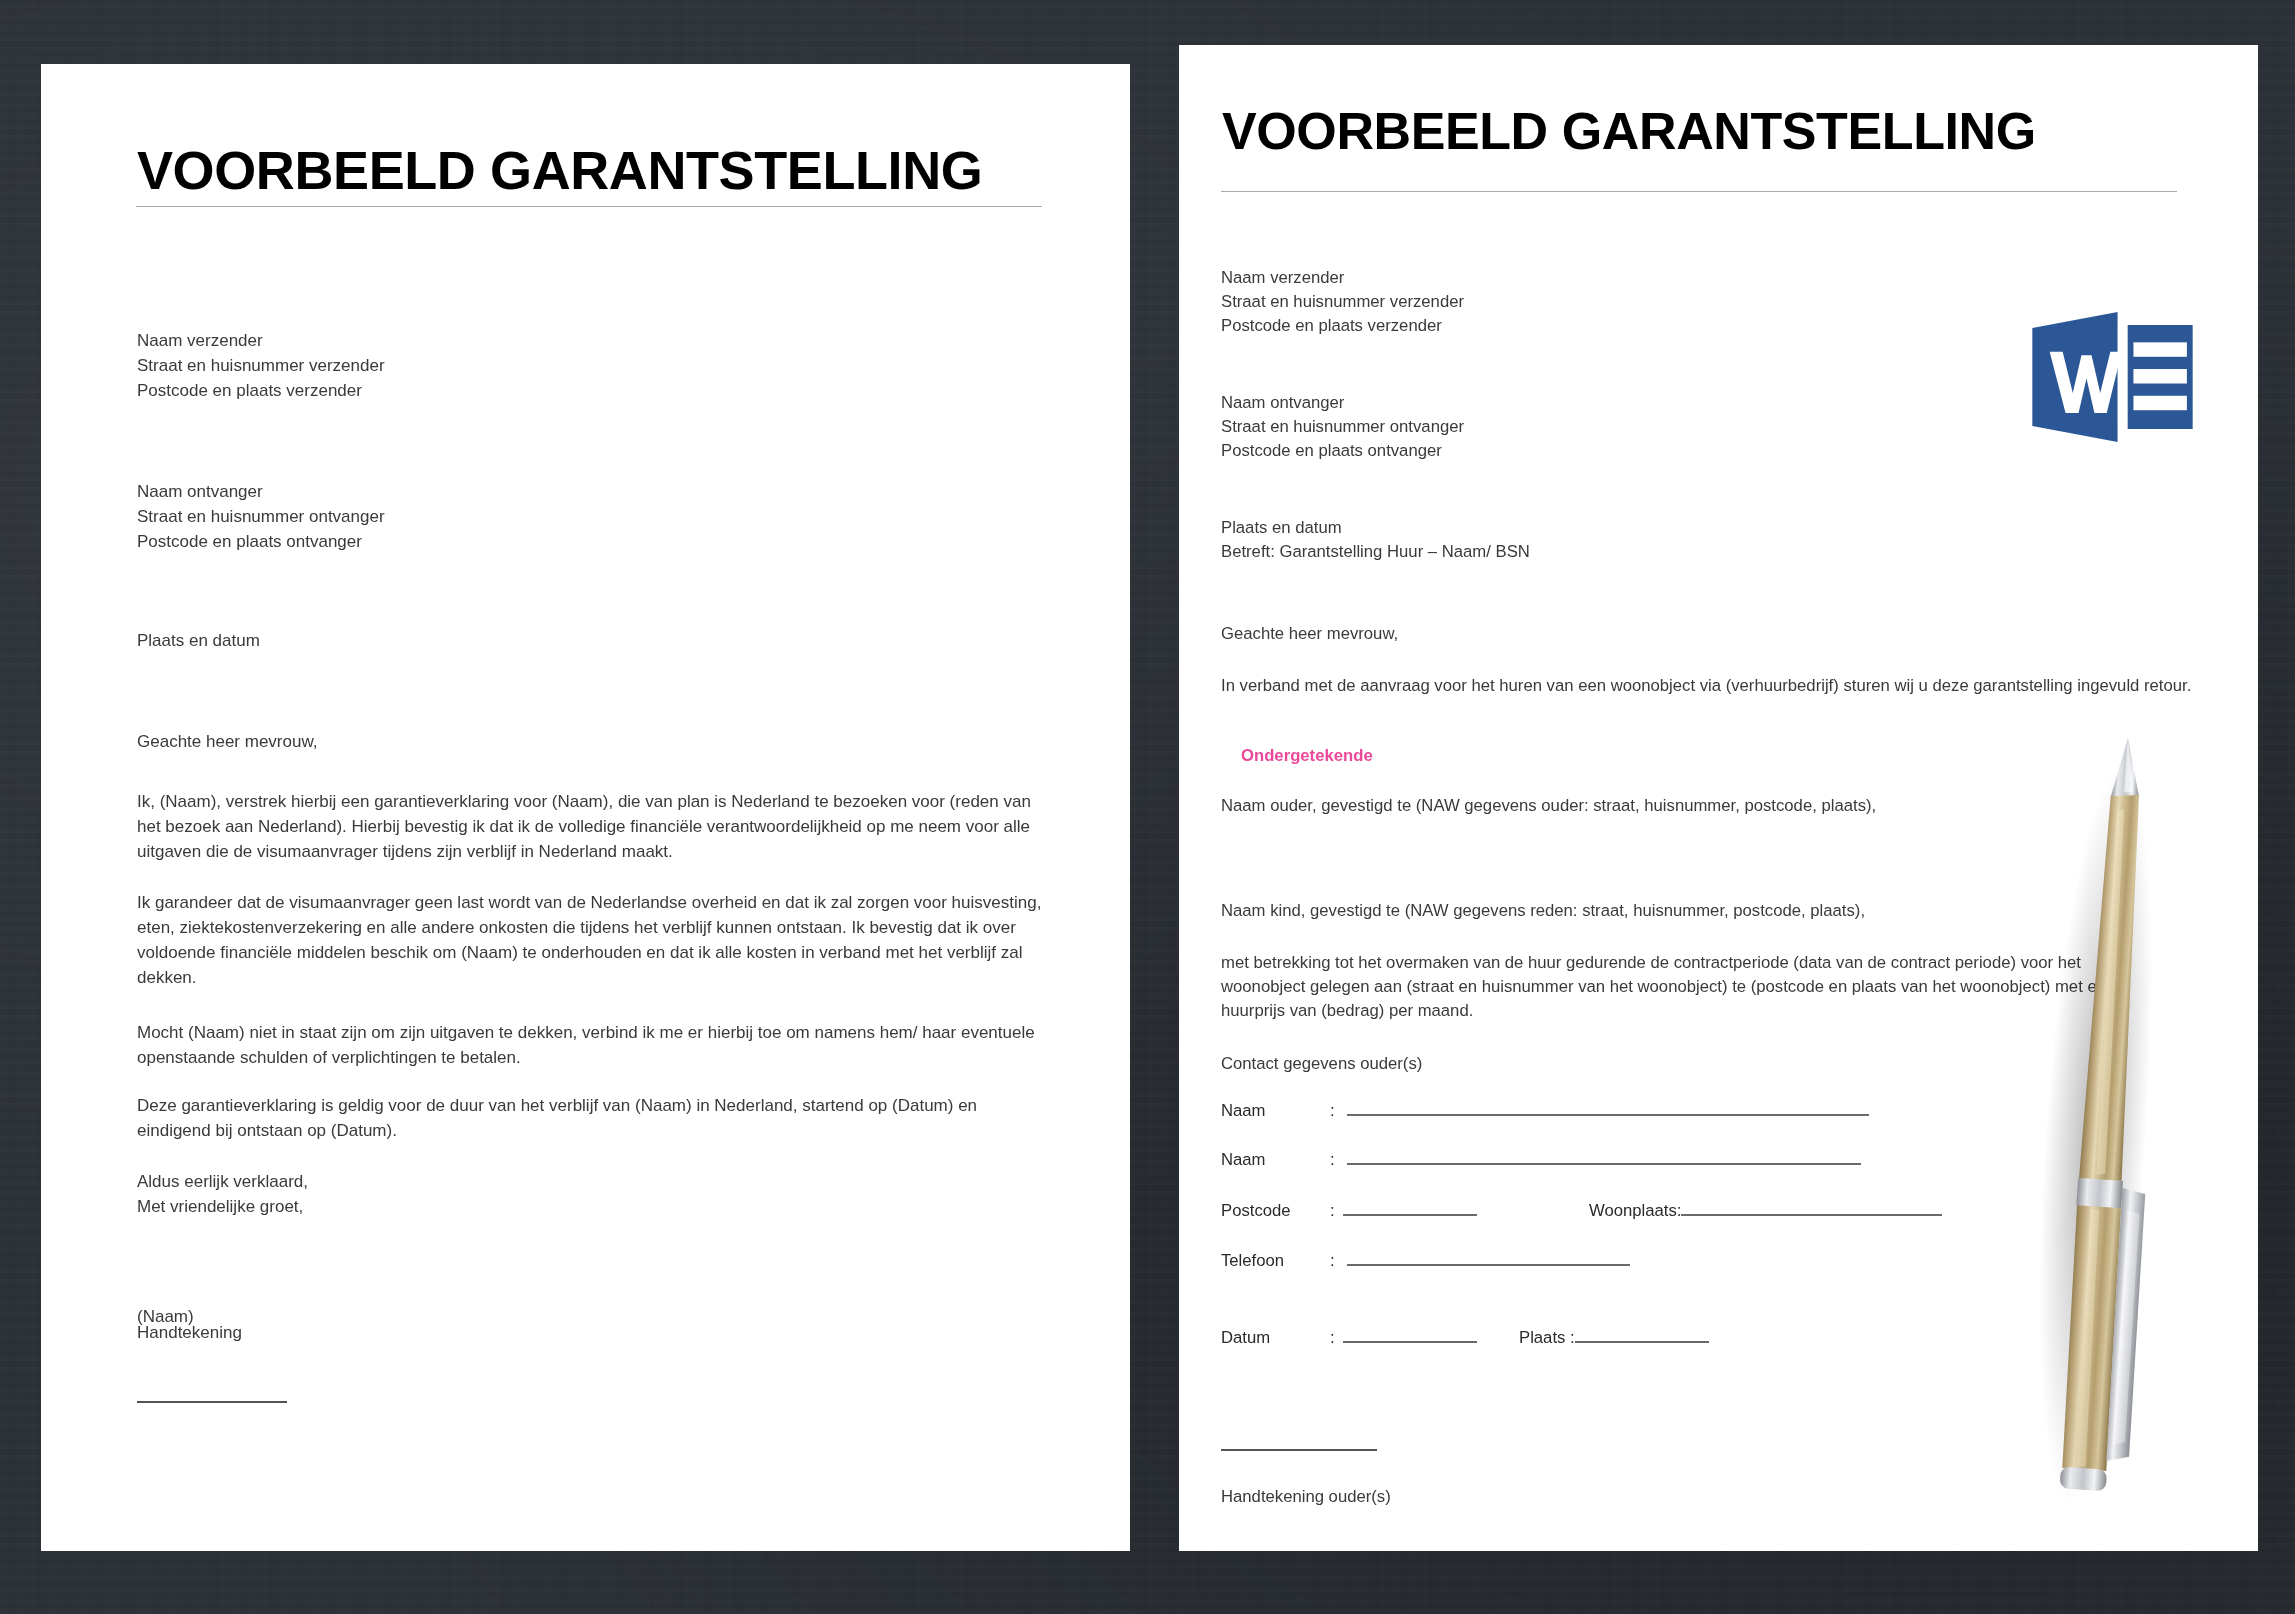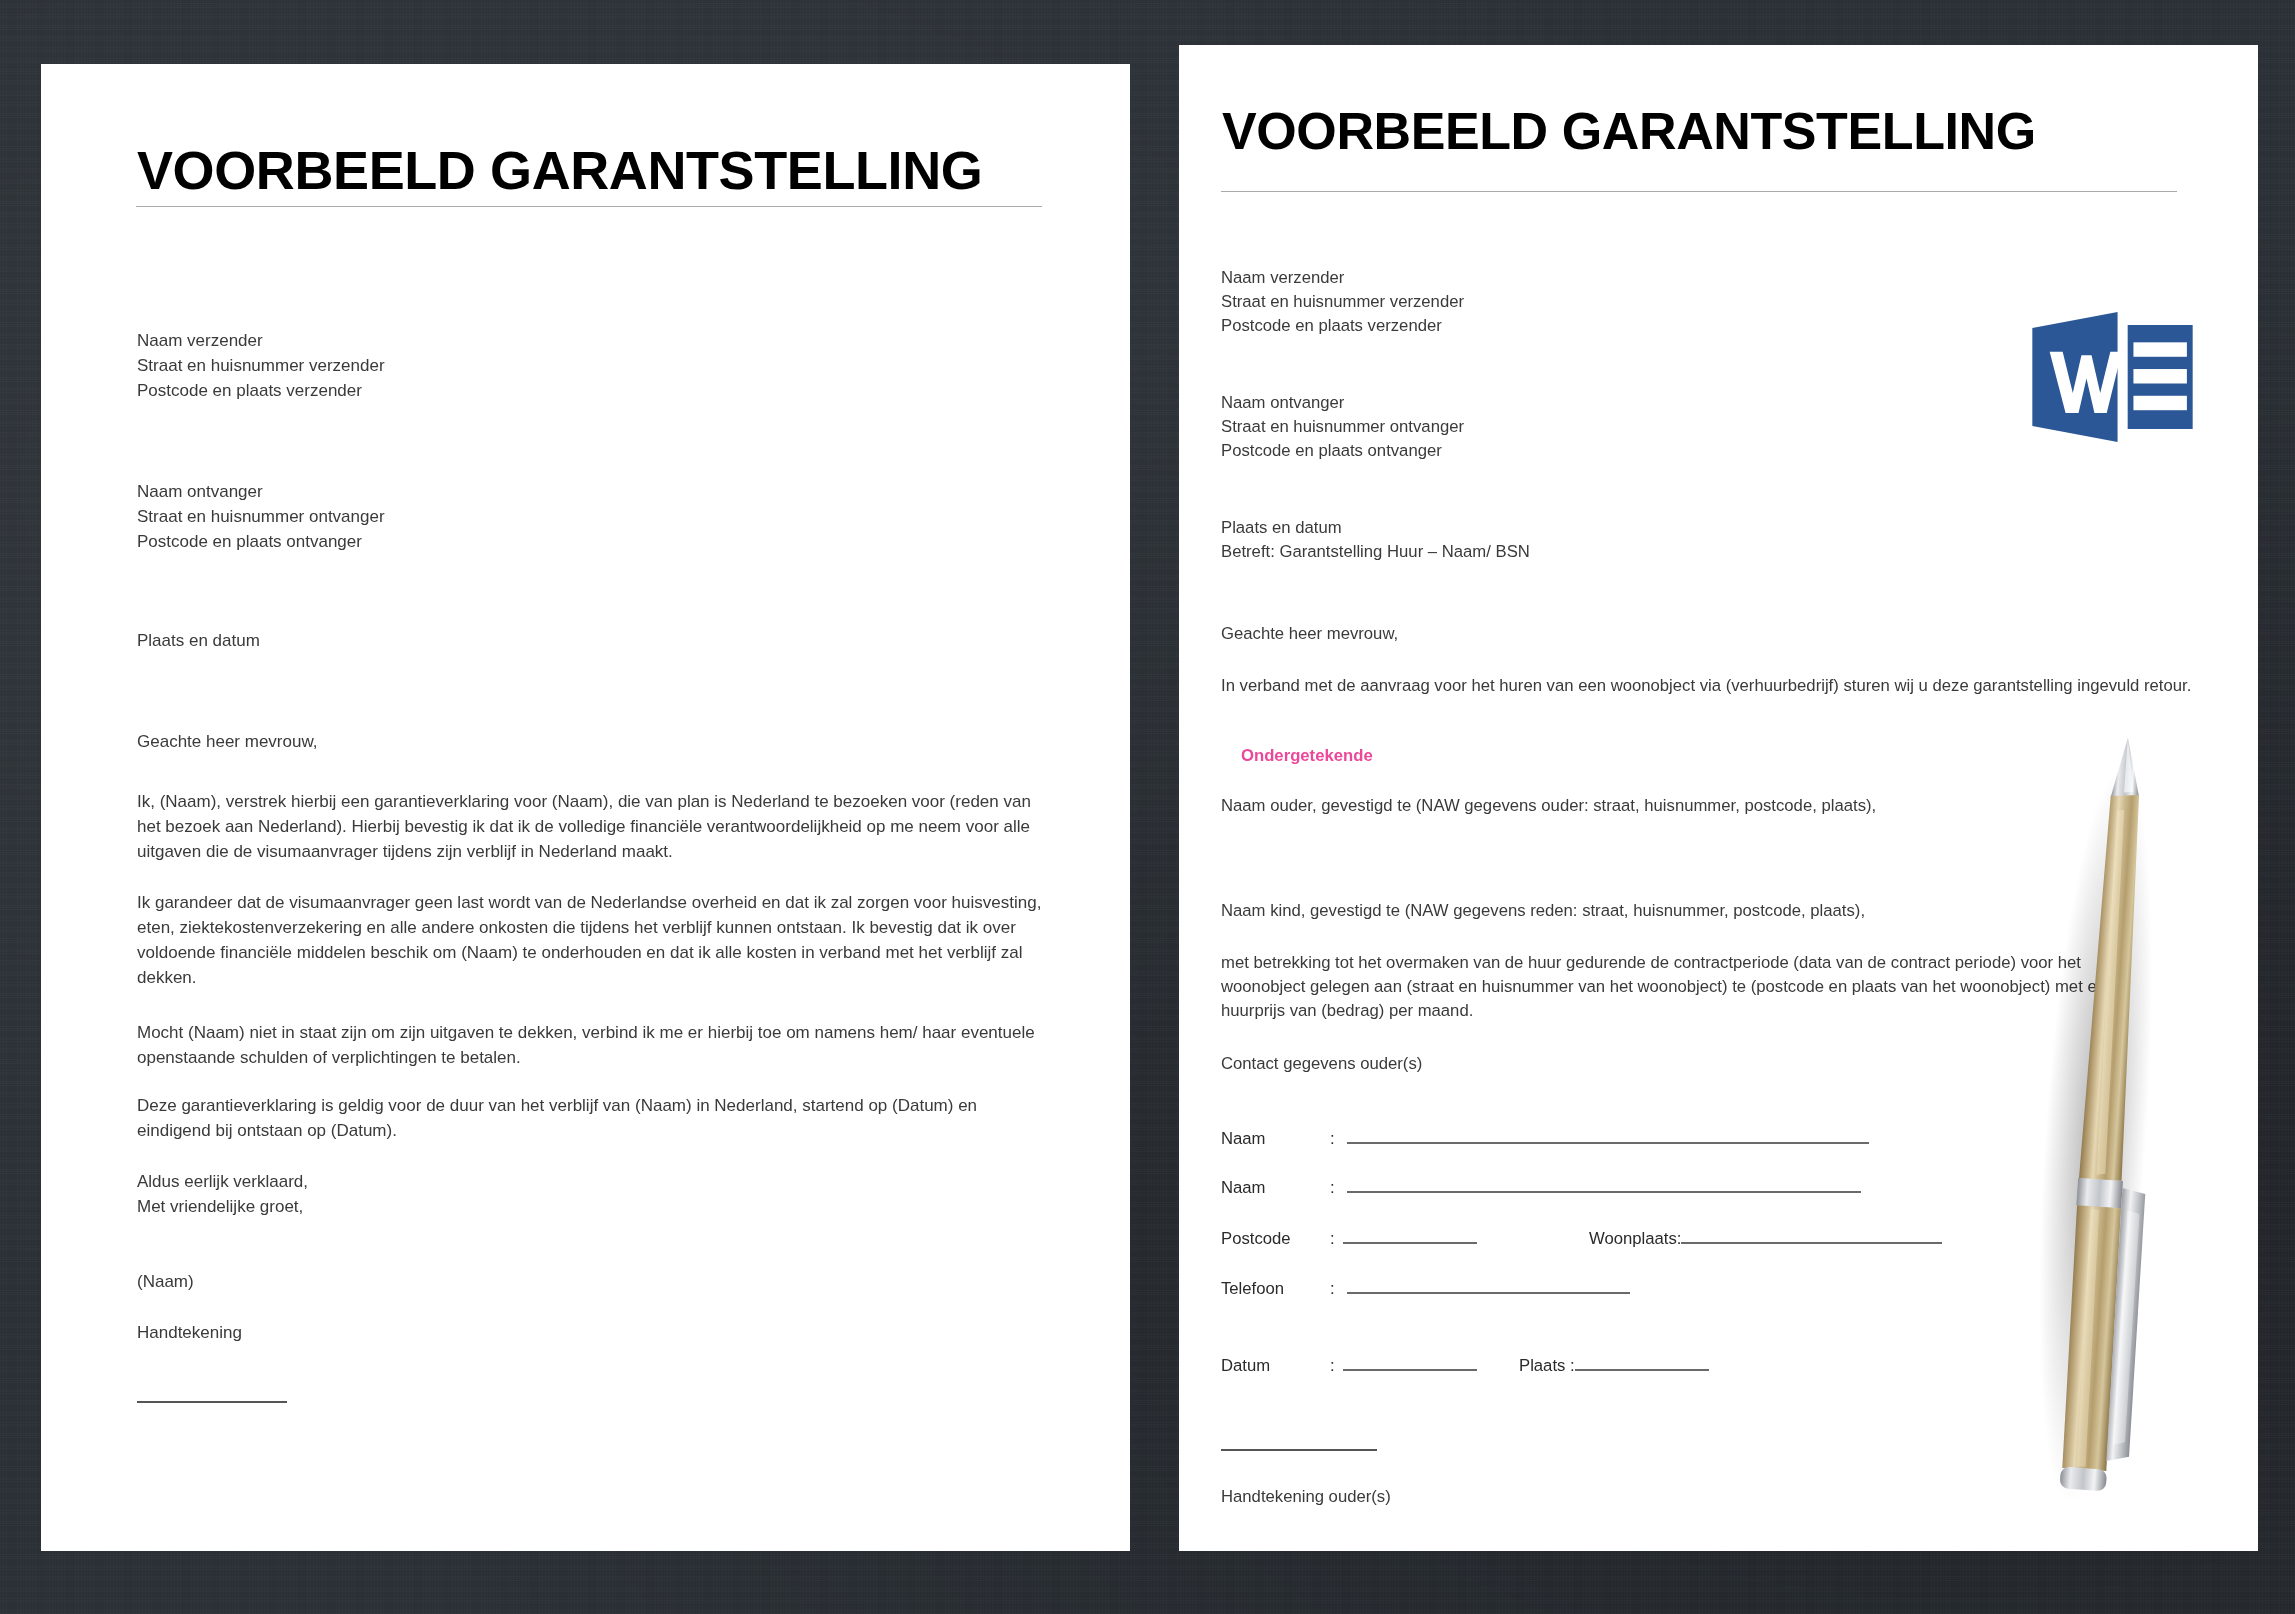--- a/index.html
+++ b/index.html
@@ -102,21 +102,20 @@
   }
 
   
   .form-row {
     position: absolute;
     display: flex;
     align-items: baseline;
     color: #2a2a2a;
     font-size: 16.7px;
     white-space: nowrap;
-    margin-top: 28px;
   }
   .form-label { display: inline-block; }
   .form-colon { display: inline-block; }
   .fill-line {
     display: inline-block;
     border-bottom: 2.2px solid #6a6a6a;
     height: 14.5px;
   }
 
   
@@ -167,21 +166,21 @@
 
   <div class="body-block" style="top:826px; width:909px;">Ik garandeer dat de visumaanvrager geen last wordt van de Nederlandse overheid en dat ik zal zorgen voor huisvesting, eten, ziektekostenverzekering en alle andere onkosten die tijdens het verblijf kunnen ontstaan. Ik bevestig dat ik over voldoende financiële middelen beschik om (Naam) te onderhouden en dat ik alle kosten in verband met het verblijf zal dekken.</div>
 
   <div class="body-block" style="top:956px; width:909px;">Mocht (Naam) niet in staat zijn om zijn uitgaven te dekken, verbind ik me er hierbij toe om namens hem/ haar eventuele openstaande schulden of verplichtingen te betalen.</div>
 
   <div class="body-block" style="top:1029px; width:909px;">Deze garantieverklaring is geldig voor de duur van het verblijf van (Naam) in Nederland, startend op (Datum) en eindigend bij ontstaan op (Datum).</div>
 
   <div class="body-block" style="top:1105px; width:870px;">Aldus eerlijk verklaard,
 Met vriendelijke groet,</div>
 
-  <div class="body-block" style="top:1205px; width:870px;">(Naam)</div>
+  <div class="body-block" style="top:1240px; width:870px;">(Naam)</div>
 
   <div class="body-block" style="top:1256px; width:870px;">Handtekening</div>
 
   <div class="sig-rule" style="left:96px; top:1337px; width:150px;"></div>
 </div>
 
 <div class="page" id="page-right">
 
   <div class="doc-title">VOORBEELD GARANTSTELLING</div>
 

